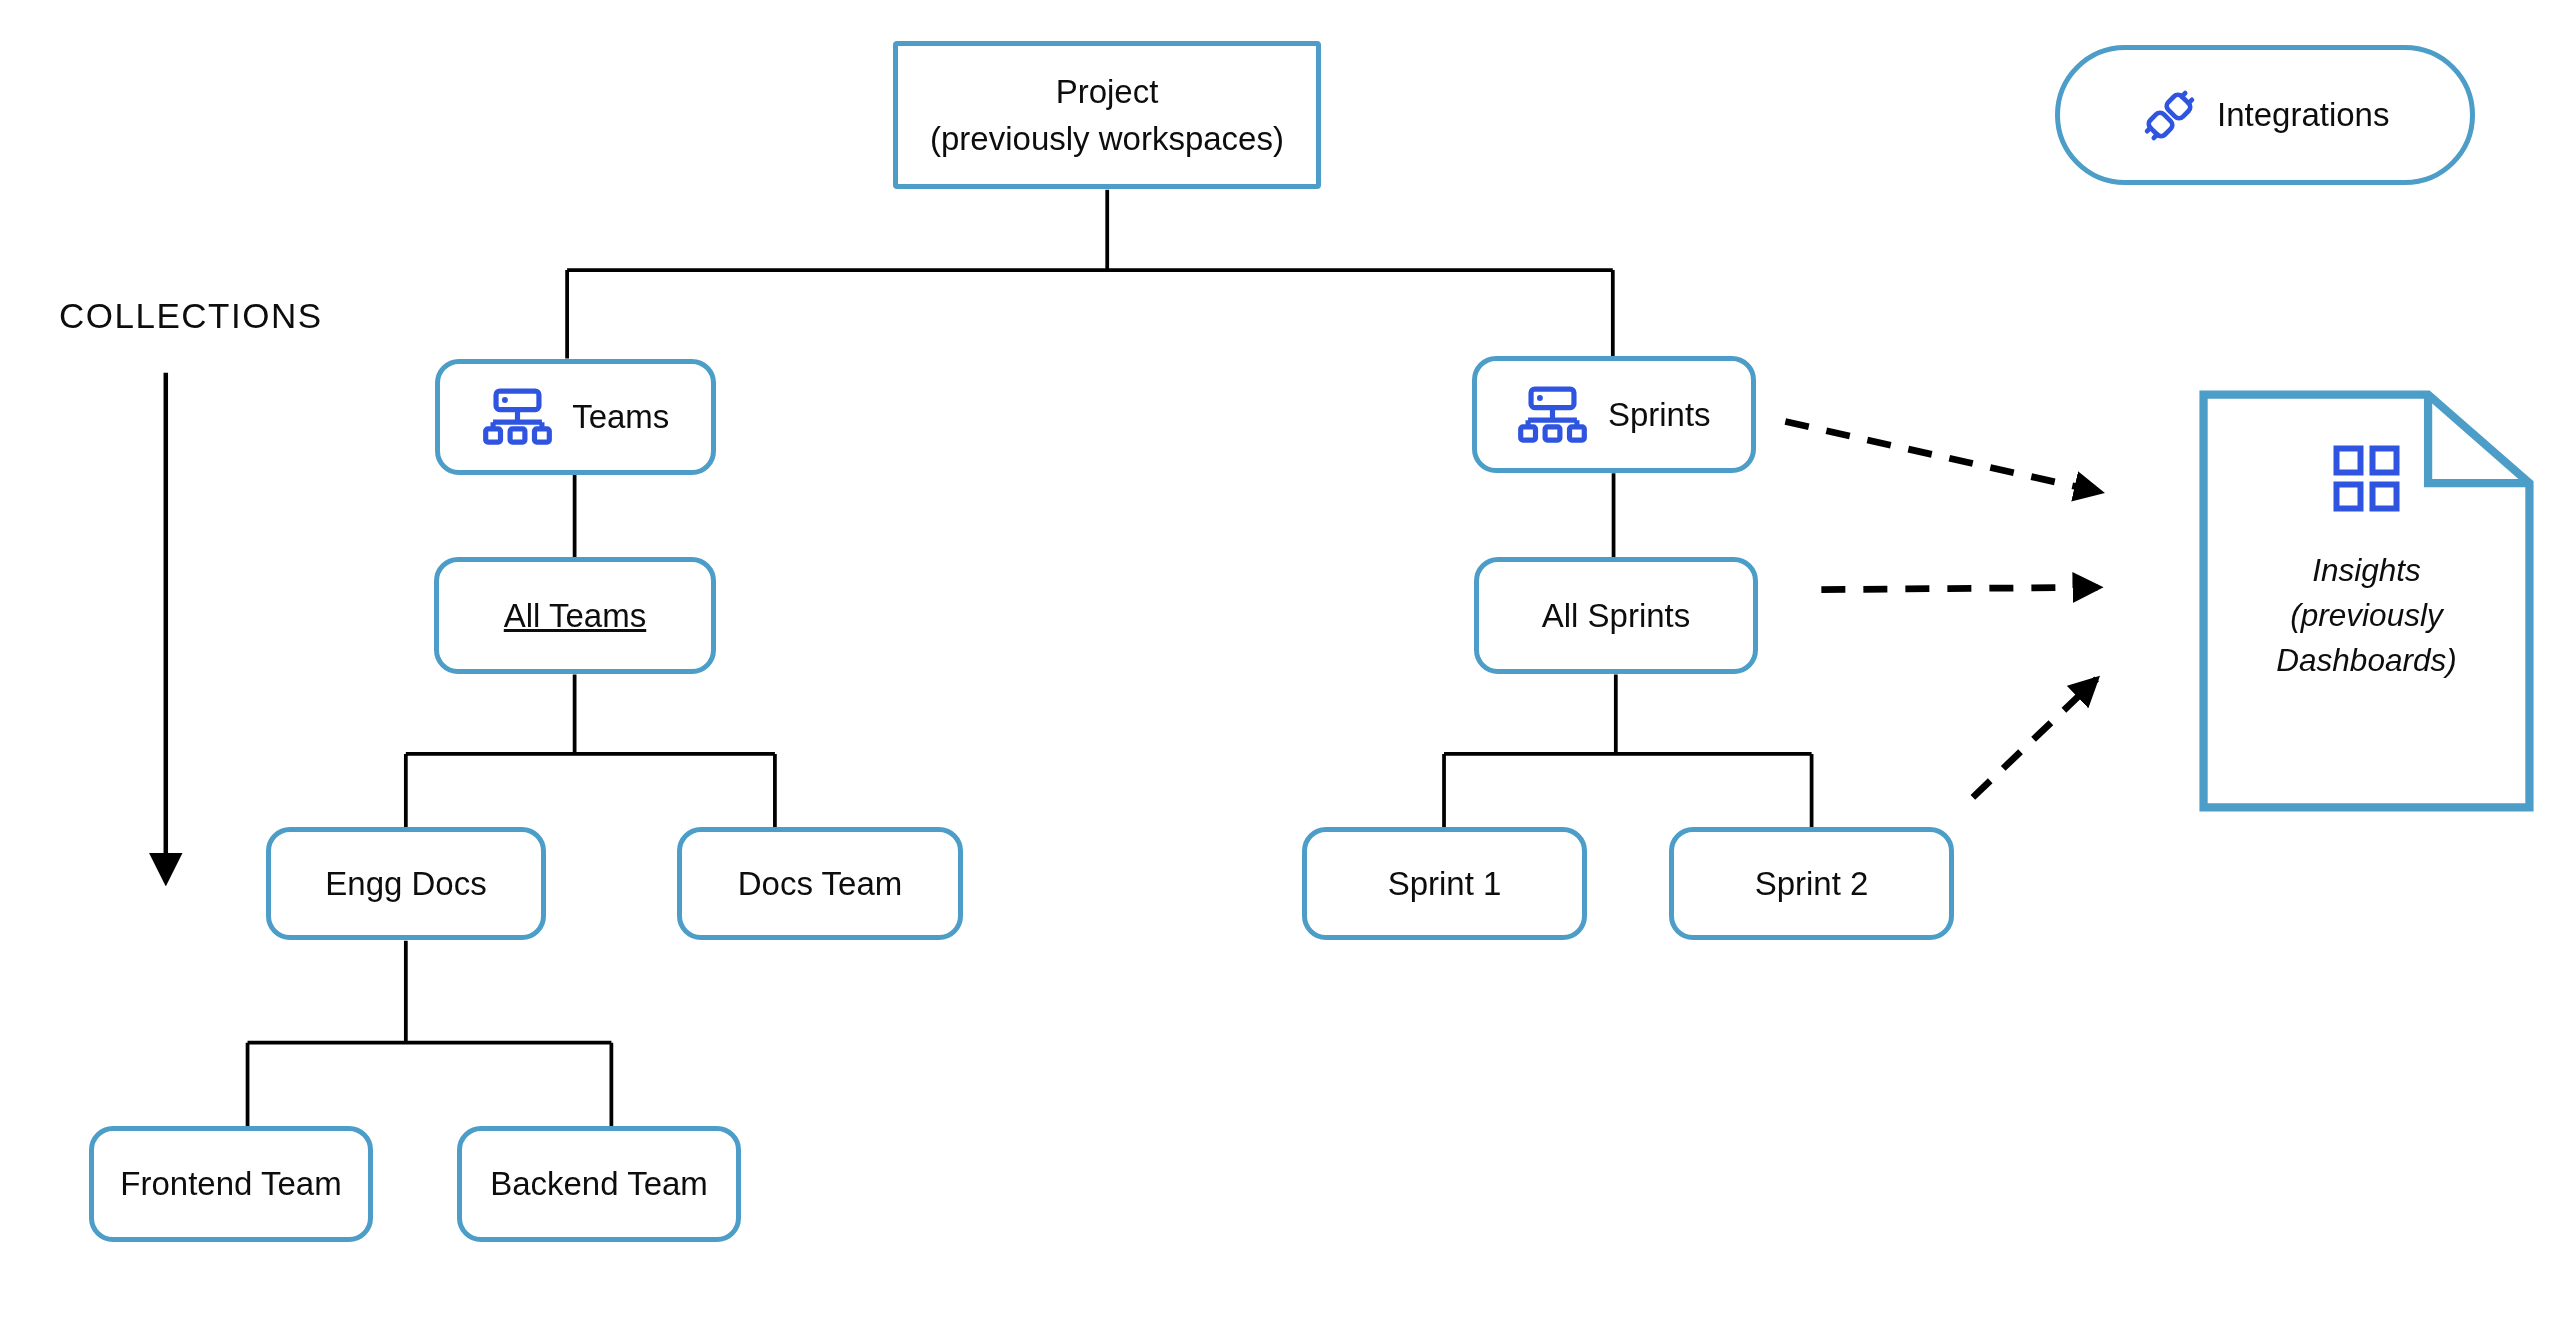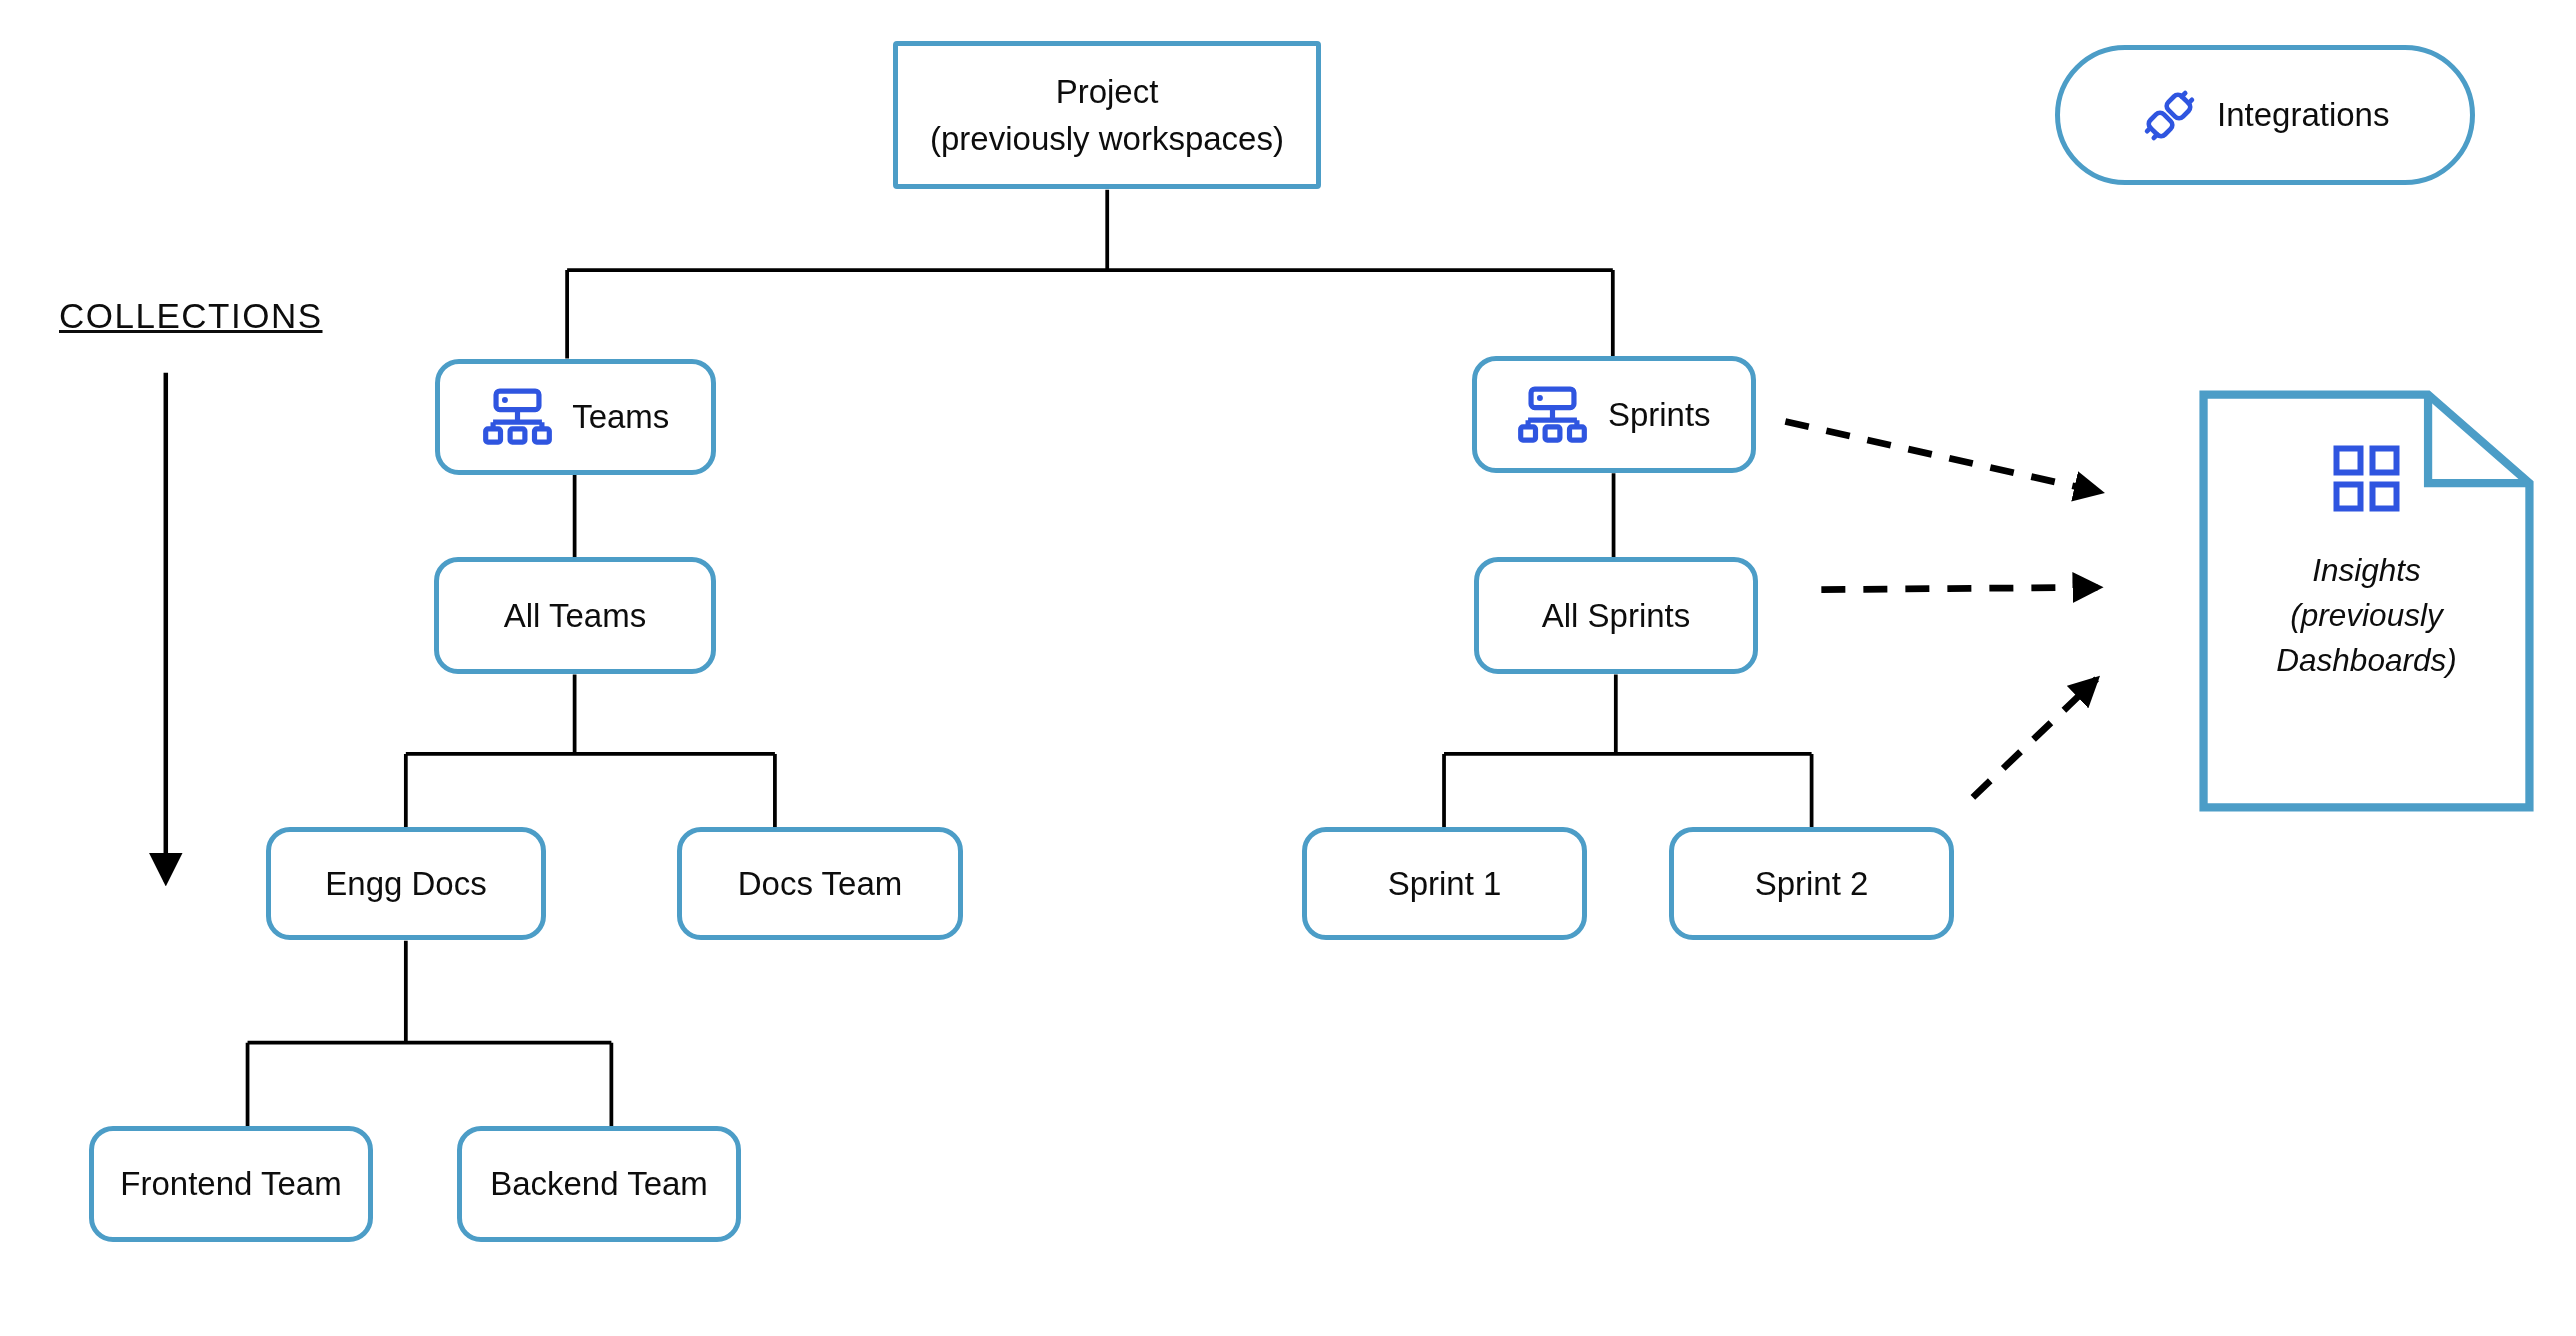--- a/index.html
+++ b/index.html
@@ -44,21 +44,20 @@
     border-radius: 4px;
   }
   .pill { border-radius: 70px; }
   .collections-label {
     position: absolute;
     left: 59px;
     top: 296px;
     font-size: 35px;
     letter-spacing: 1.5px;
     color: #0d0d0d;
-    text-decoration: underline;
   }
   .doc {
     position: absolute;
     left: 2199px;
     top: 390px;
     width: 335px;
     height: 422px;
     font-style: italic;
   }
   .doc-shape { position: absolute; left: 0; top: 0; }
@@ -159,21 +158,21 @@
           <rect x="5" y="56" width="20" height="18" rx="3"></rect>
           <rect x="38" y="56" width="20" height="18" rx="3"></rect>
           <rect x="71" y="56" width="20" height="18" rx="3"></rect>
         </g>
         <circle cx="31" cy="17" r="4" fill="#2f55e0"></circle>
       </svg>
     </span>
     <span>Sprints</span>
   </div>
 
-  <div class="node" style="left:434px; top:557px; width:282px; height:117px;">
+  <div class="node" style="left:434px; top:557px; width:282px; height:117px;text-decoration:underline;">
     <span>All Teams</span>
   </div>
 
   <div class="node" style="left:1474px; top:557px; width:284px; height:117px;">
     <span>All Sprints</span>
   </div>
 
   <div class="node" style="left:266px; top:827px; width:280px; height:113px;">
     <span>Engg Docs</span>
   </div>

